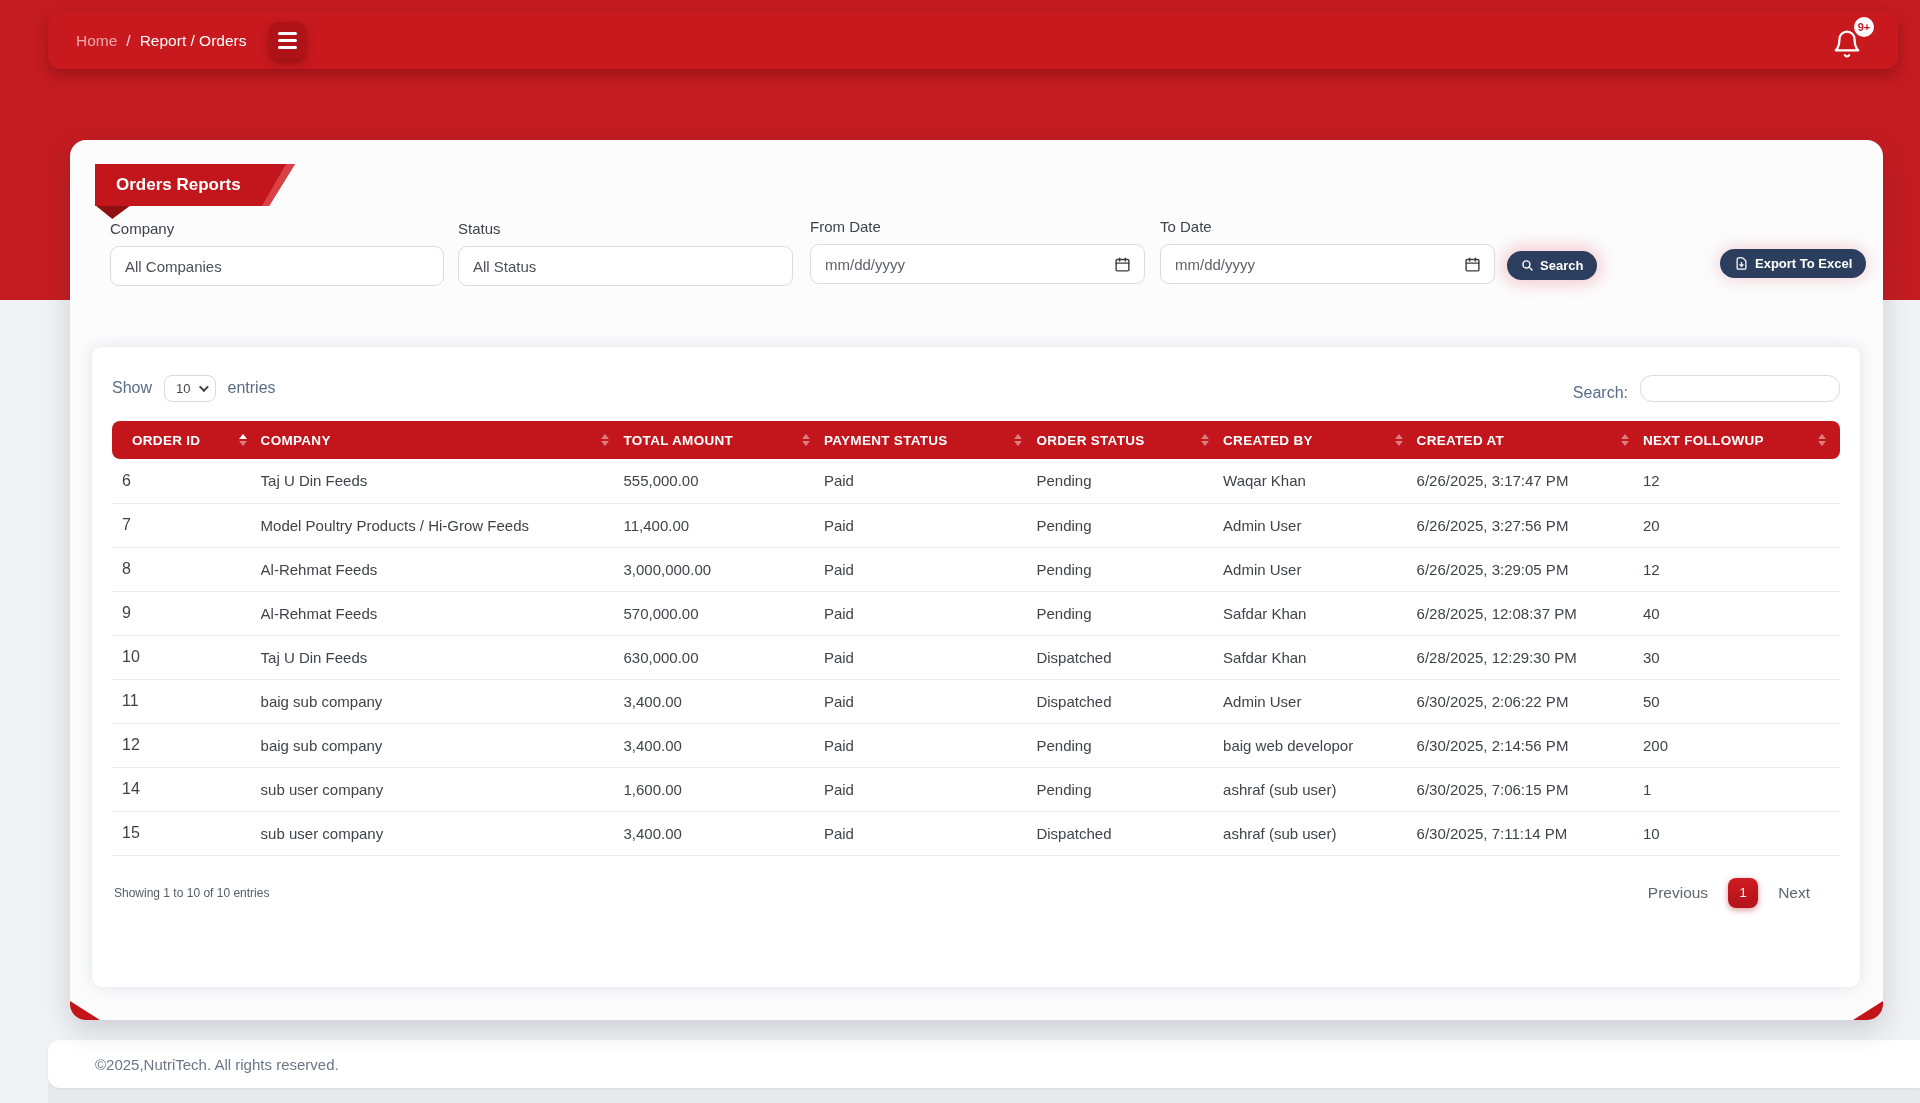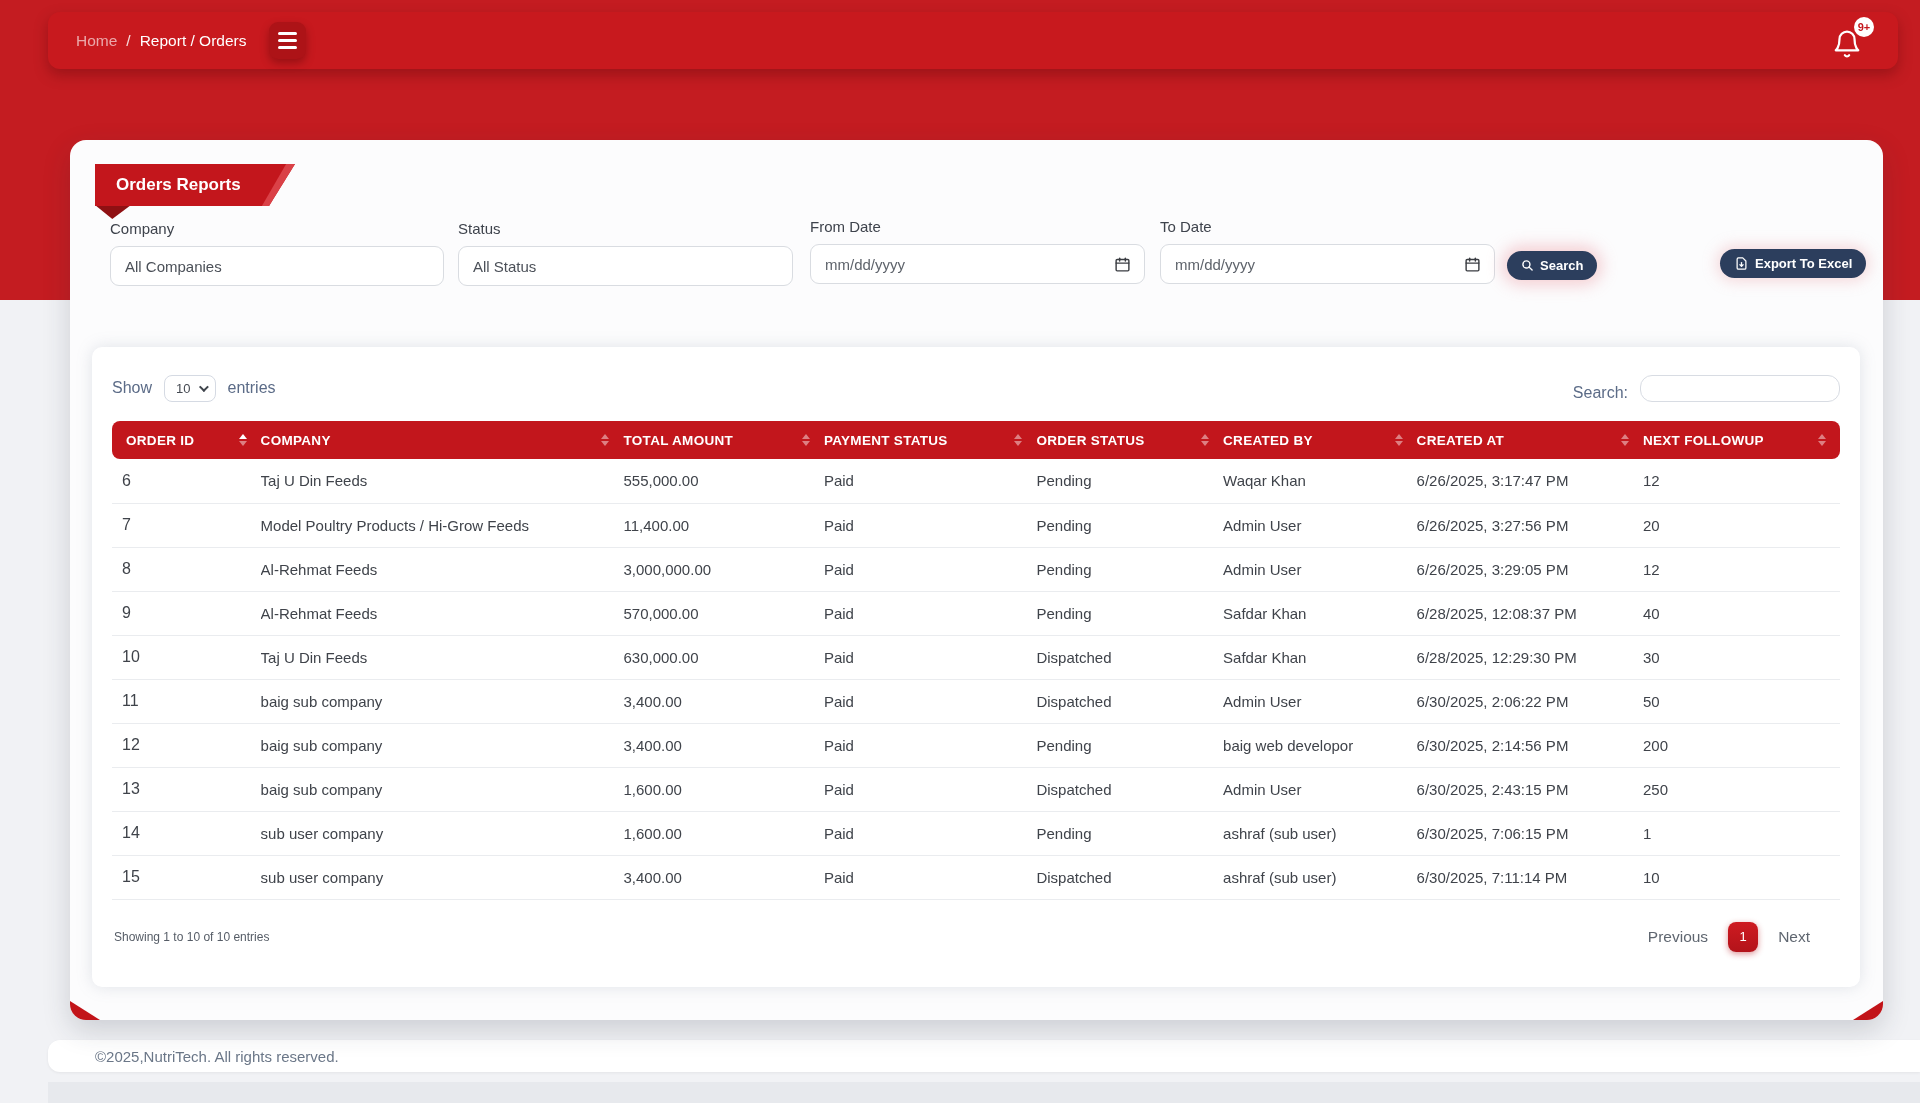--- a/index.html
+++ b/index.html
@@ -106,21 +106,21 @@
     width:200px; height:27px; border:1px solid #d8dce3; border-radius:12px;
     outline:none; padding:0 10px; font-size:14px; color:#444; font-family:inherit;
   }
 
   
   table { width:100%; margin-top:18px; border-collapse:collapse; table-layout:fixed; }
   thead th {
     background:#c2161c; color:#fff; font-size:13.5px; font-weight:700;
     letter-spacing:.3px; text-align:left; height:38px; position:relative; cursor:pointer;
   }
-  thead th:first-child { border-radius:8px 0 0 8px; padding-left:14px; }
+  thead th:first-child { border-radius:8px 0 0 8px; padding-left:20px; }
   thead th:last-child  { border-radius:0 8px 8px 0; }
   .sorters { position:absolute; right:14px; top:50%; transform:translateY(-50%);
     display:flex; flex-direction:column; gap:2px; }
   .s-up, .s-down { width:0; height:0; border-left:4px solid transparent; border-right:4px solid transparent; }
   .s-up   { border-bottom:5px solid rgba(255,255,255,.45); }
   .s-down { border-top:5px solid rgba(255,255,255,.45); }
   th.sorted-asc .s-up { border-bottom-color:#ffffff; }
   tbody td {
     height:44px; font-size:15px; color:#3f434a; border-bottom:1px solid #eaecef;
     overflow:hidden; white-space:nowrap; text-overflow:ellipsis;
@@ -140,21 +140,21 @@
   .pagination { display:flex; align-items:center; gap:20px; margin-right:28px; }
   .pg-link { font-size:15.5px; color:#5f6670; cursor:pointer; }
   .page-num {
     width:30px; height:30px; border-radius:8px; background:linear-gradient(180deg,#ce1b21,#b3131a);
     color:#fff; font-size:13px; display:flex; align-items:center; justify-content:center;
     box-shadow:0 2px 6px rgba(180,20,26,.45); cursor:pointer;
   }
 
   
   .footer {
-    position:absolute; left:48px; right:0; top:1040px; height:32px;
+    position:absolute; left:48px; right:0; top:1040px; height:48px;
     background:#fff; border-radius:12px 0 0 12px; z-index:1;
     display:flex; align-items:center; padding-left:47px;
     font-size:15px; color:#6b7788; box-shadow:0 1px 3px rgba(0,0,0,.06);
   }
   .bottom-strip { position:absolute; left:48px; right:0; top:1082px; bottom:0; background:#e7e9ed; }
 </style>
 </head>
 <body>
 
 <div class="red-band"></div>
@@ -393,30 +393,20 @@
     <td>12</td>
     <td>baig sub company</td>
     <td>3,400.00</td>
     <td>Paid</td>
     <td>Pending</td>
     <td>baig web developor</td>
     <td>6/30/2025, 2:14:56 PM</td>
     <td>200</td>
   </tr>
 
-  <tr>
-    <td>13</td>
-    <td>baig sub company</td>
-    <td>1,600.00</td>
-    <td>Paid</td>
-    <td>Dispatched</td>
-    <td>Admin User</td>
-    <td>6/30/2025, 2:43:15 PM</td>
-    <td>250</td>
-  </tr>
 
   <tr>
     <td>14</td>
     <td>sub user company</td>
     <td>1,600.00</td>
     <td>Paid</td>
     <td>Pending</td>
     <td>ashraf (sub user)</td>
     <td>6/30/2025, 7:06:15 PM</td>
     <td>1</td>

